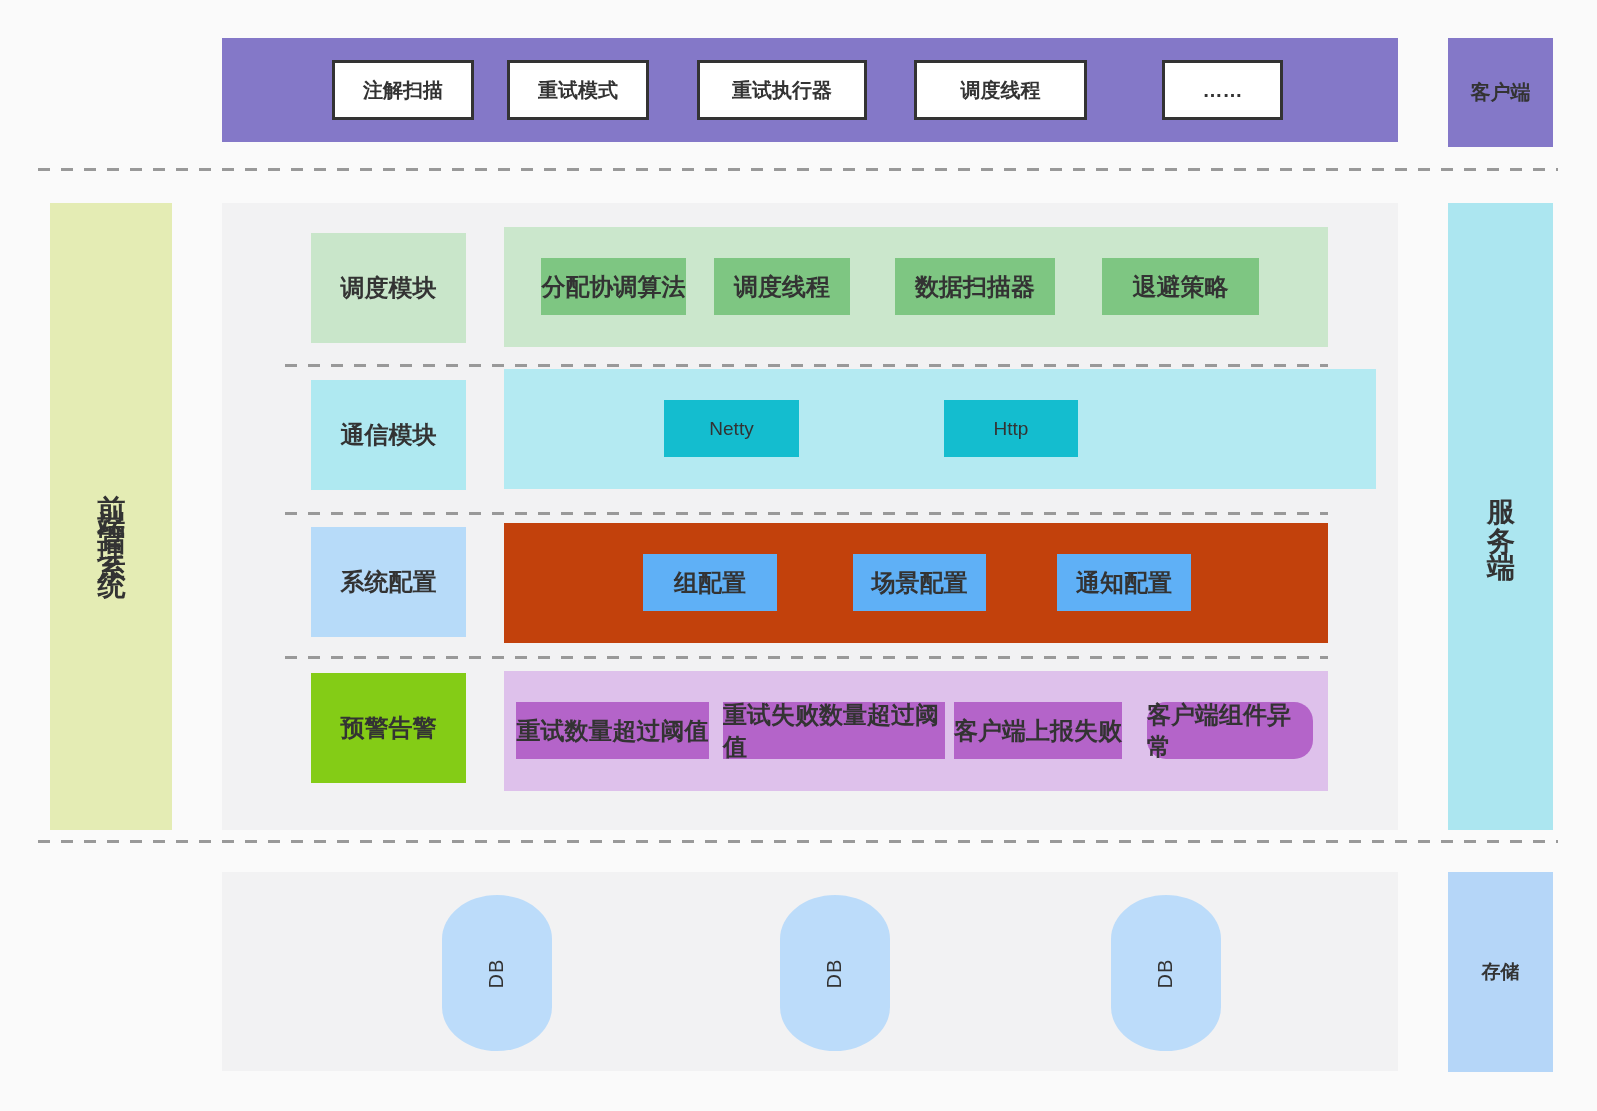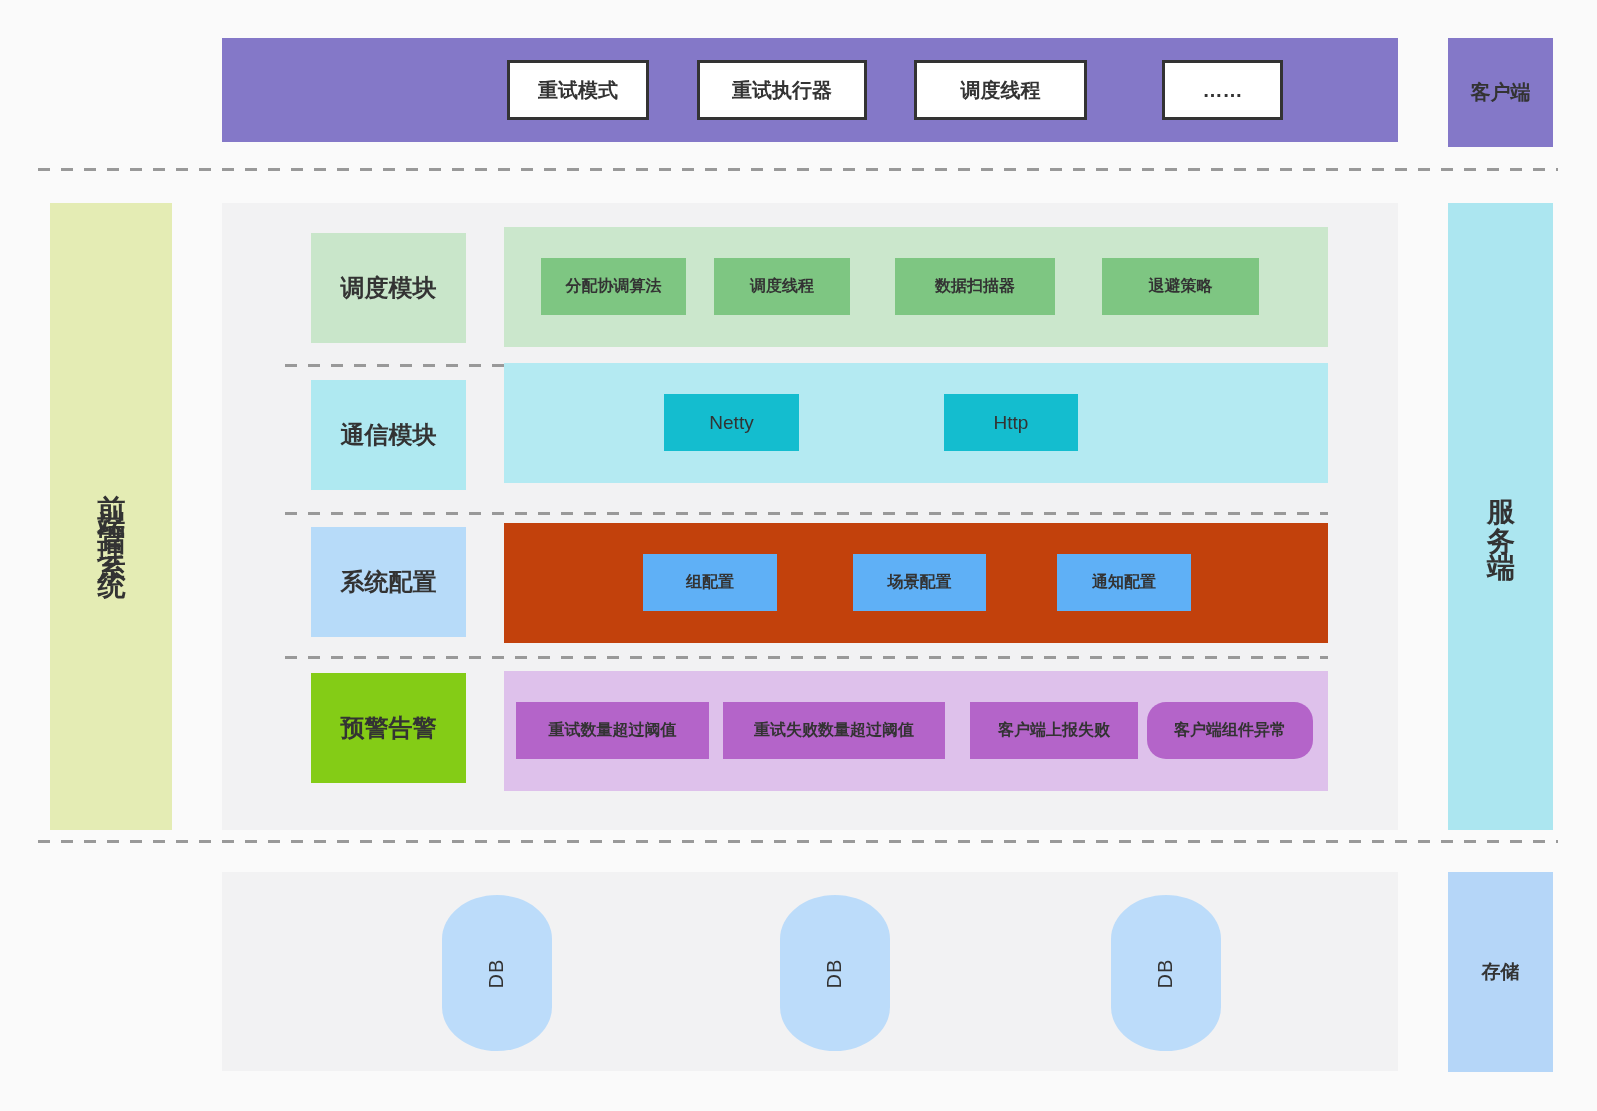--- a/index.html
+++ b/index.html
@@ -35,21 +35,21 @@
   .vtext.sv{letter-spacing:26px;}
 
   
   .main-panel{left:222px;top:203px;width:1176px;height:627px;background:#f2f2f3;}
   .row-label{position:absolute;left:89px;width:155px;height:110px;
     display:flex;align-items:center;justify-content:center;
     font-size:24px;font-weight:bold;}
   .row-content{position:absolute;left:282px;width:824px;height:120px;}
   .node{position:absolute;top:31px;height:57px;
     display:flex;align-items:center;justify-content:center;
-    font-size:16px;font-weight:bold;}
+    font-size:24px;font-weight:bold;}
 
   .bg-green-l{background:#c9e6ca;}   .bg-green{background:#7ec682;}
   .bg-cyan-l{background:#afe9f1;}    .bg-cyan{background:#14bdcf;}
   .bg-blue-l{background:#b7dbf9;}    .bg-blue{background:#5fb0f6;}
   .bg-purple-l{background:#84cc16;}  .bg-purple{background:#b464c9;}
   .bg-green-c{background:#cbe7cc;}
   .bg-cyan-c{background:#b4eaf2;}
   .bg-blue-c{background:#c2410c;}
   .bg-purple-c{background:#dec1eb;}
   .node.comm{font-weight:500;font-size:19px;}
@@ -59,20 +59,23 @@
   .db-cyl{position:absolute;top:23px;width:110px;height:156px;background:#bcdcfa;
     border-radius:55px / 44px;display:flex;align-items:center;justify-content:center;}
   .db-cyl span{transform:rotate(-90deg);font-size:20px;letter-spacing:1px;color:#333;}
   .storage-box{left:1448px;top:872px;width:105px;height:200px;background:#b5d6f8;
     font-size:19px;font-weight:bold;}
 </style>
 </head>
 <body>
 
 <div class="abs top-bar">
+  <div class="top-module" style="left:110px;width:136px;">
+    <span>注解扫描</span>
+  </div>
   <div class="top-module" style="left:285px;width:136px;">
     <span>重试模式</span>
   </div>
   <div class="top-module" style="left:475px;width:164px;">
     <span>重试执行器</span>
   </div>
   <div class="top-module" style="left:692px;width:167px;">
     <span>调度线程</span>
   </div>
   <div class="top-module" style="left:940px;width:115px;">
@@ -104,21 +107,21 @@
     <div class="node bg-green" style="left:598px;width:157px;">
       <span>退避策略</span>
     </div>
   </div>
   <div class="row-label bg-green-l" style="top:30px;">
     <span>调度模块</span>
   </div>
 
   <div class="dash sep-row" style="top:161px;"></div>
 
-  <div class="row-content bg-cyan-c" style="top:160px;">
+  <div class="row-content bg-cyan-c" style="top:166px;padding-left:48px;">
     <div class="node comm bg-cyan" style="left:160px;width:135px;">
       <span>Netty</span>
     </div>
     <div class="node comm bg-cyan" style="left:440px;width:134px;">
       <span>Http</span>
     </div>
   </div>
   <div class="row-label bg-cyan-l" style="top:177px;">
     <span>通信模块</span>
   </div>
@@ -142,21 +145,21 @@
 
   <div class="dash sep-row" style="top:453px;"></div>
 
   <div class="row-content bg-purple-c" style="top:468px;">
     <div class="node bg-purple" style="left:12px;width:193px;">
       <span>重试数量超过阈值</span>
     </div>
     <div class="node bg-purple" style="left:219px;width:222px;">
       <span>重试失败数量超过阈值</span>
     </div>
-    <div class="node bg-purple" style="left:466px;width:168px;">
+    <div class="node bg-purple" style="left:450px;width:168px;">
       <span>客户端上报失败</span>
     </div>
     <div class="node bg-purple" style="left:643px;width:166px;border-radius:19px;">
       <span>客户端组件异常</span>
     </div>
   </div>
   <div class="row-label bg-purple-l" style="top:470px;">
     <span>预警告警</span>
   </div>
 </div>

